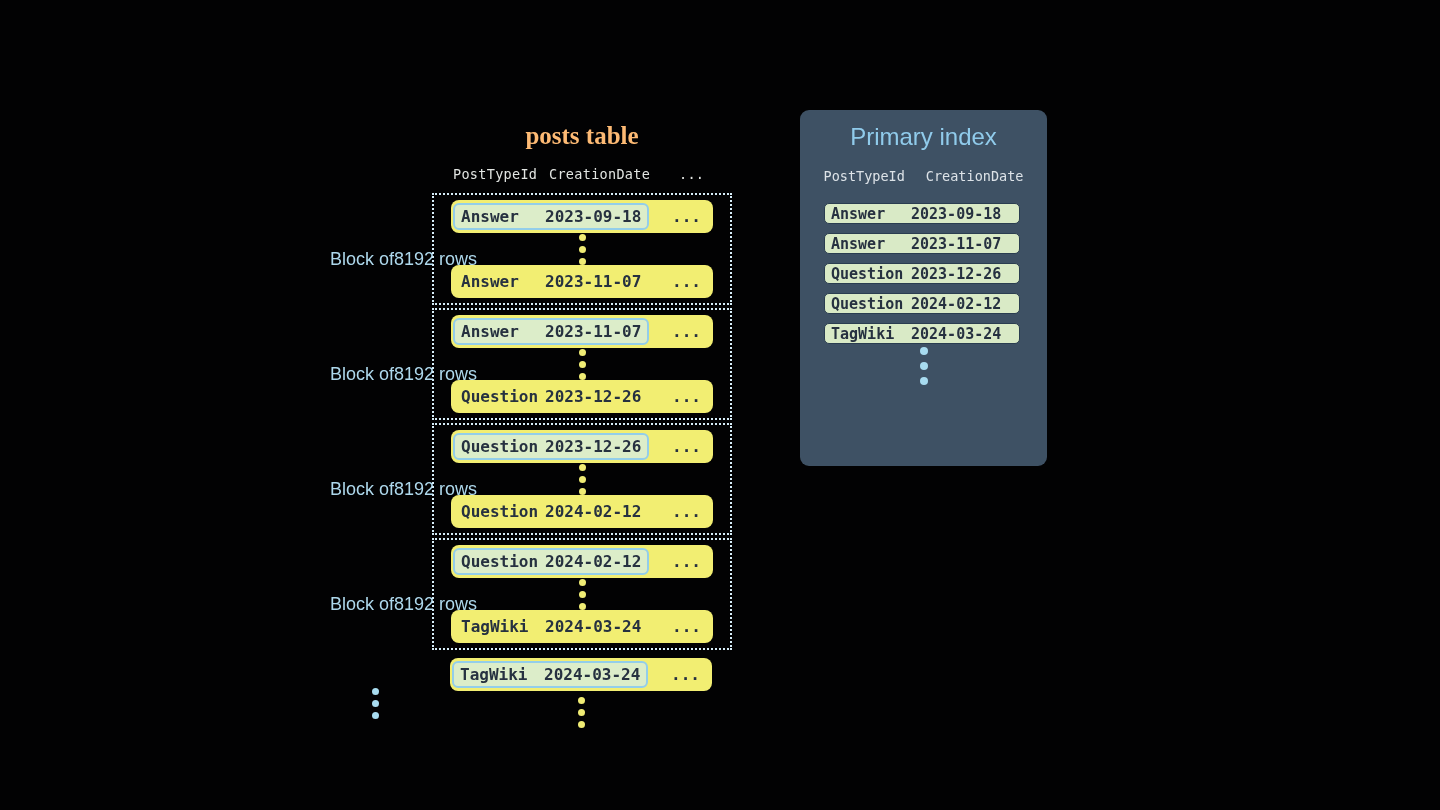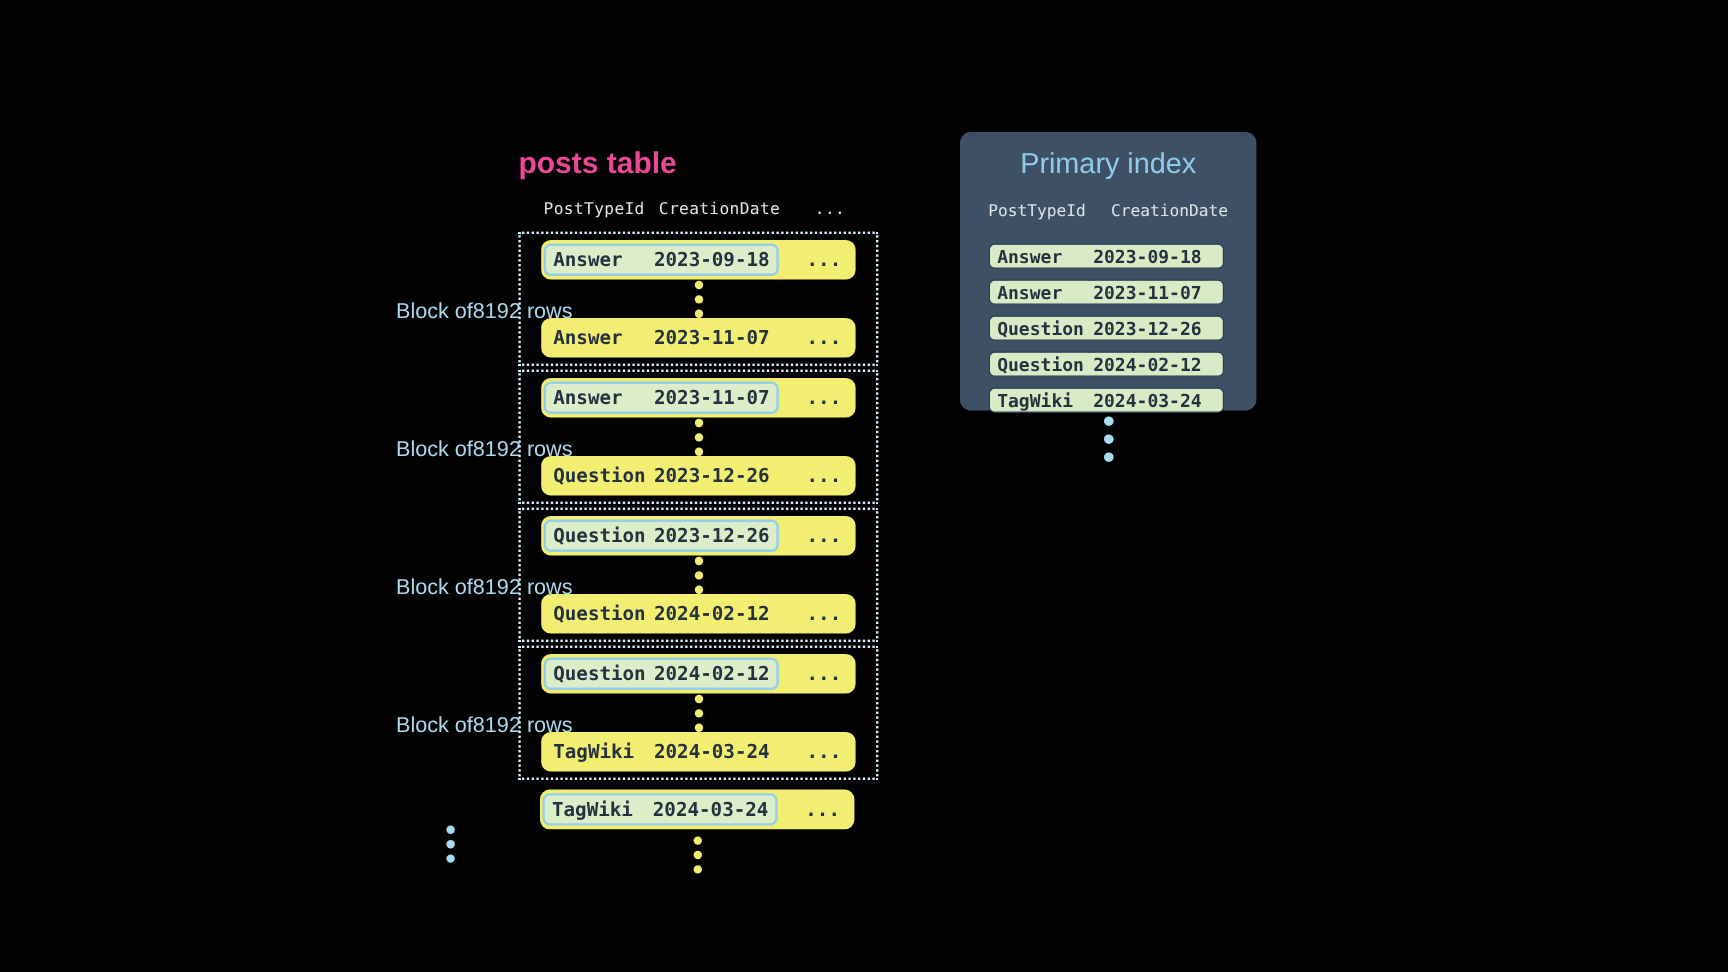--- a/index.html
+++ b/index.html
@@ -3,22 +3,22 @@
 <meta charset="utf-8">
 <style>
   html,body{margin:0;padding:0;background:#000;}
   *{box-sizing:border-box;}
   .canvas{
     position:relative;width:1440px;height:810px;background:#020203;overflow:hidden;
     font-family:"DejaVu Sans Mono",monospace;
   }
   
   .posts-title{
-    position:absolute;left:432px;top:122px;width:300px;text-align:left;
-    font-family:Liberation Sans, sans-serif;font-weight:700;font-size:25px;color:#ec4899;
+    position:absolute;left:432px;top:122px;width:300px;text-align:center;
+    font-family:Liberation Serif, serif;font-weight:700;font-size:25px;color:#fdba74;
   }
   .posts-header{
     position:absolute;left:453px;top:166px;display:flex;
     font-size:13.5px;color:#e2e5e2;letter-spacing:0.3px;white-space:nowrap;
   }
   .posts-header .h-type{width:96px;}
   .posts-header .h-date{width:130px;}
   .blocks{
     position:absolute;left:330px;top:193px;display:flex;flex-direction:column;gap:3px;
   }
@@ -49,21 +49,21 @@
   .hl .type{width:84px;}
   
   .vdots{display:flex;flex-direction:column;align-items:center;gap:5px;}
   .vdots i{display:block;width:7px;height:7px;border-radius:50%;background:#f0ec74;}
   .vdots.blue i{background:#a8dcf0;}
   .tail-row{position:absolute;left:450px;top:658px;}
   .tail-dots{position:absolute;left:578px;top:697px;}
   .more-blocks-dots{position:absolute;left:372px;top:688px;}
   
   .index-panel{
-    position:absolute;left:800px;top:110px;width:247px;height:232px;
+    position:absolute;left:800px;top:110px;width:247px;height:356px;
     background:#3e5164;border-radius:9px;
   }
   .index-title{
     margin-top:13px;text-align:center;
     font-family:"Liberation Sans",sans-serif;font-weight:500;font-size:24px;color:#90cbeb;
   }
   .index-header{
     position:absolute;top:58px;left:0;width:100%;
     display:flex;justify-content:center;gap:21px;
     font-size:13.5px;color:#dde3e8;white-space:nowrap;

